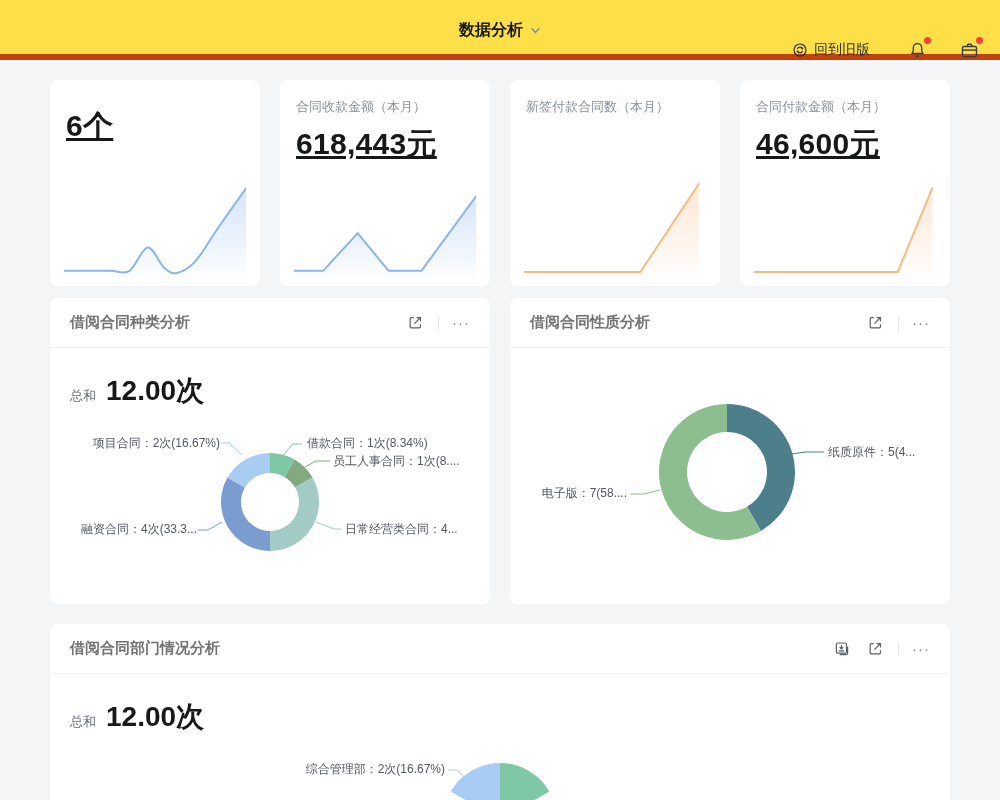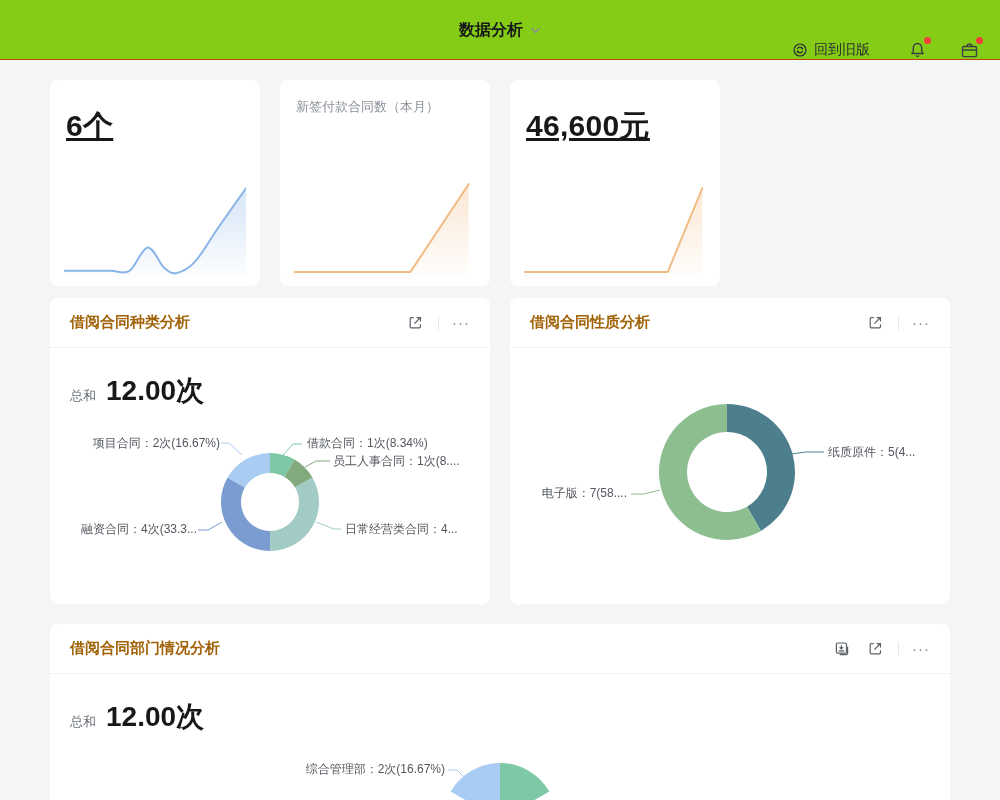--- a/index.html
+++ b/index.html
@@ -1,21 +1,21 @@
 <!DOCTYPE html>
 <html><head>
 <meta charset="utf-8">
 <style>
   * { margin:0; padding:0; box-sizing:border-box; }
   html,body { width:1000px; height:800px; }
   body { font-family:"Liberation Sans", sans-serif; background:#f4f5f6; color:#1f2329; }
   .app { width:1000px; height:800px; overflow:hidden; position:relative; }
 
   
-  header { position:relative; height:60px; background:#84cc16; border-bottom:1px solid #c2410c; }
+  header { position:relative; height:60px; background:#fde047; border-bottom:6px solid #c2410c; }
   .h-title { position:absolute; left:50%; top:0; transform:translateX(-50%); height:60px;
              display:flex; align-items:center; gap:7px; cursor:pointer; }
   .h-title span { font-size:16px; font-weight:700; color:#17181a; }
   .h-right { position:absolute; right:18px; top:0; height:60px; display:flex; align-items:center;margin-top:20px; }
   .back-old { display:flex; align-items:center; gap:6px; color:#2b2e33; font-size:14px; cursor:pointer; margin-right:34px; }
   .icon-badge { position:relative; width:26px; height:26px; display:flex; align-items:center; justify-content:center; cursor:pointer; }
   .icon-badge + .icon-badge { margin-left:26px; }
   .dot { position:absolute; top:0px; right:-1px; width:7px; height:7px; background:#f43f3b; border-radius:50%; }
 
   
@@ -27,21 +27,21 @@
   .kpi-value { font-size:30px; font-weight:700; color:#17181a; margin-top:8px; letter-spacing:.3px;text-decoration:underline; }
   .spark { position:absolute; left:14px; right:14px; bottom:8px; height:102px; width:calc(100% - 28px); }
 
   .chart-row { display:grid; grid-template-columns:1fr 1fr; gap:20px; margin-top:12px; }
   .chart-card { height:306px; overflow:hidden; }
   .dept-row { margin-top:20px; }
   .dept-card { height:260px; overflow:hidden; }
 
   .card-head { height:50px; display:flex; align-items:center; justify-content:space-between;
                padding:0 20px; border-bottom:1px solid #f0f1f3; }
-  .card-title { font-size:15px; font-weight:700; color:#a16207; }
+  .card-title { font-size:15px; font-weight:700; color:#737373; }
   .head-tools { display:flex; align-items:center; gap:13px; }
   .tool { display:flex; align-items:center; justify-content:center; width:20px; height:20px; cursor:pointer; }
   .vdiv { width:1px; height:14px; background:#e6e8ea; }
   .more { font-size:15px; color:#7d838c; letter-spacing:1px; line-height:10px; cursor:pointer; }
 
   .total-line { display:flex; align-items:baseline; gap:10px; padding:15px 20px 0; }
   .total-label { font-size:13px; color:#656b73;margin-top:24px; }
   .total-value { font-size:28px; font-weight:700; color:#17181a; }
 
   .overlay { position:absolute; inset:0; width:100%; height:100%; pointer-events:none; }
@@ -100,33 +100,48 @@
               <linearGradient id="g0" x1="0" y1="0" x2="0" y2="1">
                 <stop offset="0" stop-color="#8ab5e9" stop-opacity="0.35"></stop>
                 <stop offset="1" stop-color="#8ab5e9" stop-opacity="0.02"></stop>
               </linearGradient>
             </defs>
             <path d="M0,93C2.33,93.00 9.67,93.00 14,93C18.33,93.00 22.33,93.00 26,93C29.67,93.00 32.67,96.83 36,93C39.33,89.17 42.83,70.50 46,70C49.17,69.50 52.33,85.83 55,90C57.67,94.17 59.17,96.00 62,95C64.83,94.00 68.17,91.50 72,84C75.83,76.50 80.33,62.00 85,50C89.67,38.00 97.50,18.33 100,12L100,100 L0,100 Z" fill="url(#g0)"></path>
             <path d="M0,93C2.33,93.00 9.67,93.00 14,93C18.33,93.00 22.33,93.00 26,93C29.67,93.00 32.67,96.83 36,93C39.33,89.17 42.83,70.50 46,70C49.17,69.50 52.33,85.83 55,90C57.67,94.17 59.17,96.00 62,95C64.83,94.00 68.17,91.50 72,84C75.83,76.50 80.33,62.00 85,50C89.67,38.00 97.50,18.33 100,12" fill="none" stroke="#8ab5e9" stroke-width="2" vector-effect="non-scaling-stroke" stroke-linejoin="round" stroke-linecap="round"></path>
           </svg>
       </div>
       <div class="card kpi">
+        <div class="kpi-label">合同收款金额（本月）</div>
+        <div class="kpi-value">618,443元</div>
+        <svg class="spark" viewBox="0 0 100 100" preserveAspectRatio="none">
+            <defs>
+              <linearGradient id="g1" x1="0" y1="0" x2="0" y2="1">
+                <stop offset="0" stop-color="#8ab5e9" stop-opacity="0.35"></stop>
+                <stop offset="1" stop-color="#8ab5e9" stop-opacity="0.02"></stop>
+              </linearGradient>
+            </defs>
+            <path d="M0,93L16,93L35,56L52,93L70,93L100,20L100,100 L0,100 Z" fill="url(#g1)"></path>
+            <path d="M0,93L16,93L35,56L52,93L70,93L100,20" fill="none" stroke="#8ab5e9" stroke-width="2" vector-effect="non-scaling-stroke" stroke-linejoin="round" stroke-linecap="round"></path>
+          </svg>
+      </div>
+      <div class="card kpi">
         <div class="kpi-label">新签付款合同数（本月）</div>
         <svg class="spark" viewBox="0 0 100 100" preserveAspectRatio="none">
             <defs>
               <linearGradient id="g2" x1="0" y1="0" x2="0" y2="1">
                 <stop offset="0" stop-color="#f2bc85" stop-opacity="0.35"></stop>
                 <stop offset="1" stop-color="#f2bc85" stop-opacity="0.02"></stop>
               </linearGradient>
             </defs>
             <path d="M0,94L64,94L96,8L96,100 L0,100 Z" fill="url(#g2)"></path>
             <path d="M0,94L64,94L96,8" fill="none" stroke="#f2bc85" stroke-width="2" vector-effect="non-scaling-stroke" stroke-linejoin="round" stroke-linecap="round"></path>
           </svg>
       </div>
       <div class="card kpi">
+        <div class="kpi-label">合同付款金额（本月）</div>
         <div class="kpi-value">46,600元</div>
         <svg class="spark" viewBox="0 0 100 100" preserveAspectRatio="none">
             <defs>
               <linearGradient id="g3" x1="0" y1="0" x2="0" y2="1">
                 <stop offset="0" stop-color="#f2bc85" stop-opacity="0.35"></stop>
                 <stop offset="1" stop-color="#f2bc85" stop-opacity="0.02"></stop>
               </linearGradient>
             </defs>
             <path d="M0,94L79,94L98,12L98,100 L0,100 Z" fill="url(#g3)"></path>
             <path d="M0,94L79,94L98,12" fill="none" stroke="#f2bc85" stroke-width="2" vector-effect="non-scaling-stroke" stroke-linejoin="round" stroke-linecap="round"></path>

